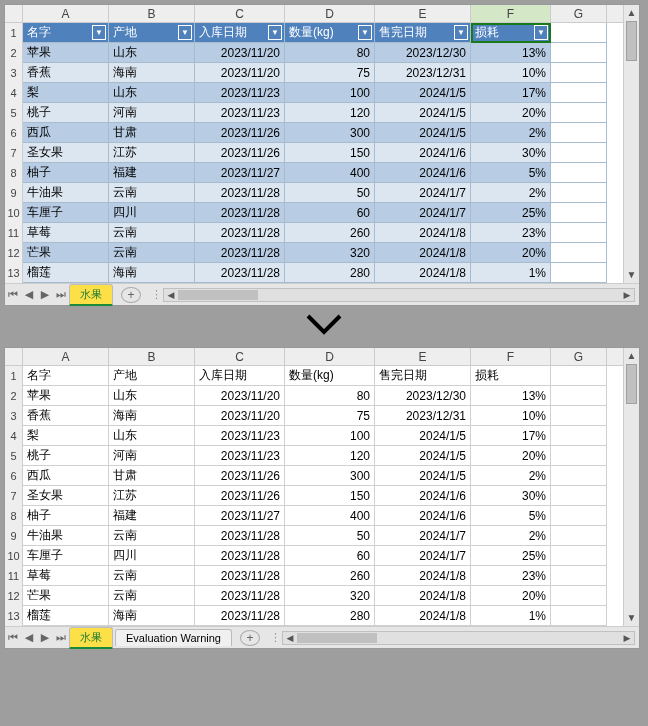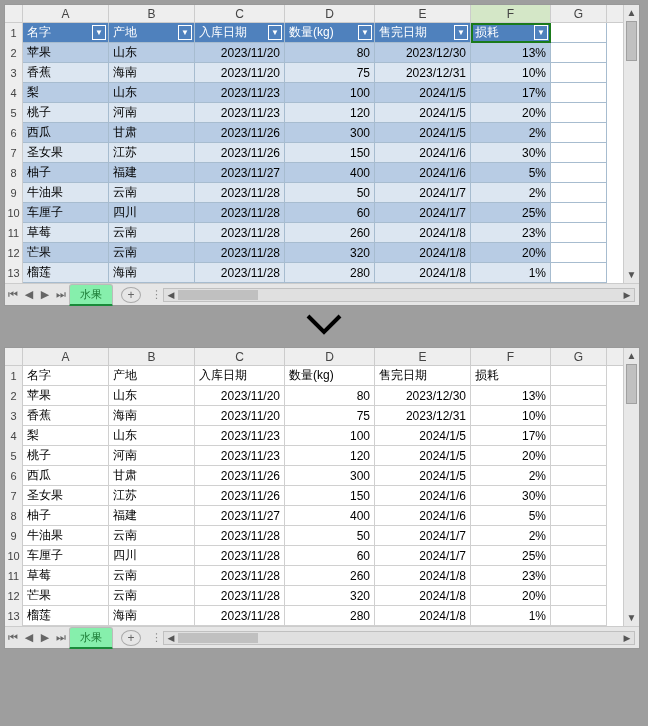--- a/index.html
+++ b/index.html
@@ -142,21 +142,21 @@
   .tabs .tab {
     padding: 2px 10px;
     border: 1px solid #bbb;
     border-bottom: none;
     background: #f0f0f0;
     margin-right: 2px;
     border-radius: 3px 3px 0 0;
     cursor: pointer;
   }
   .tabs .tab.active {
-    background: #86efac;
+    background: #fde047;
     color: #1a7a34;
     border-bottom: 2px solid #1a8a3a;
     text-align: center;
   }
   .tabs .plus {
     width: 20px; height: 16px;
     border: 1px solid #aaa; border-radius: 50%;
     margin-left: 6px;
     text-align: center; line-height: 14px; font-size: 12px;
     color: #666; cursor: pointer;
@@ -543,20 +543,21 @@
         <div class="thumb"></div>
         <div class="down">▼</div>
       </div>
     </div>
     <div class="tabs">
       <span class="navbtn">⏮</span>
       <span class="navbtn">◀</span>
       <span class="navbtn">▶</span>
       <span class="navbtn">⏭</span>
       <span class="tab active">水果</span>
+      <span class="tab">Evaluation Warning</span>
       <span class="plus">+</span>
       <span class="gutter">⋮</span>
       <div class="hscroll">
         <span class="l">◀</span>
         <span class="thumb"></span>
         <span class="r">▶</span>
       </div>
     </div>
   </div>
 

